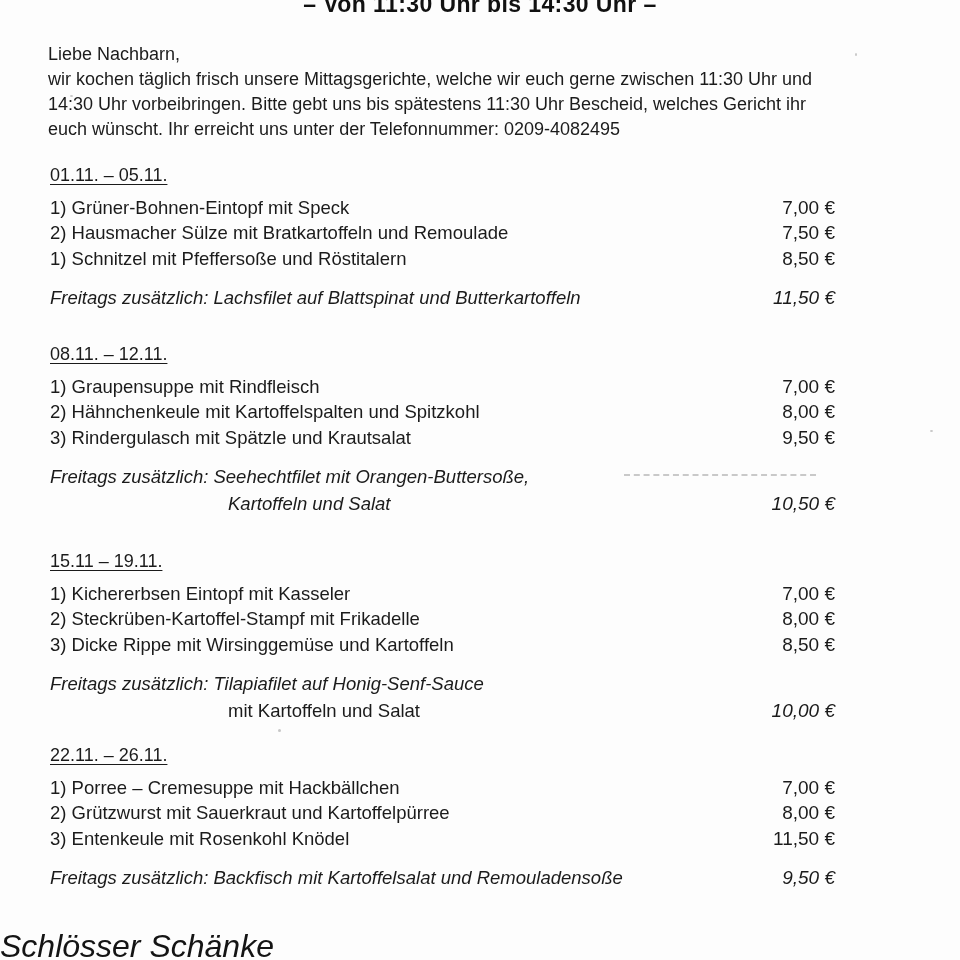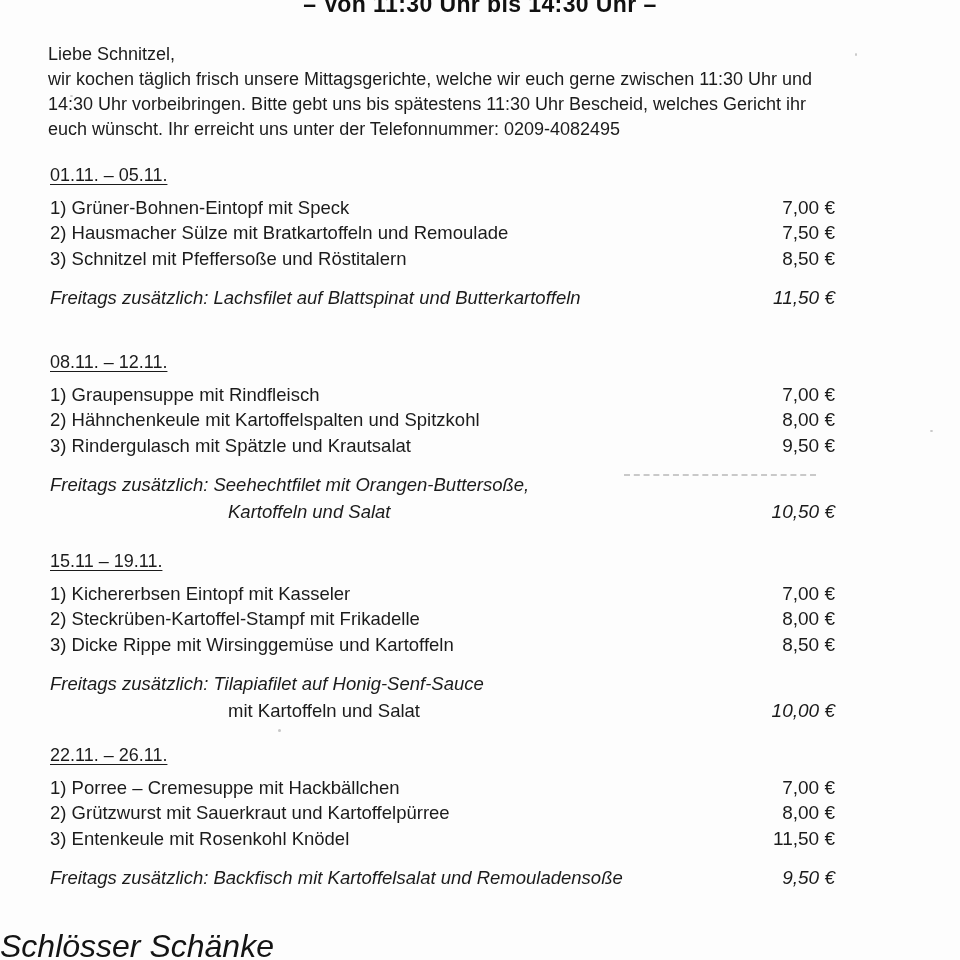--- a/index.html
+++ b/index.html
@@ -97,47 +97,47 @@
   }
 </style>
 </head>
 <body>
 
 <div class="page">
 
   <div class="top-header">– Von 11:30 Uhr bis 14:30 Uhr –</div>
 
   <div class="intro">
-    <div>Liebe Schnitzel,</div>
+    <div>Liebe Nachbarn,</div>
     <div>wir kochen täglich frisch unsere Mittagsgerichte, welche wir euch gerne zwischen 11:30 Uhr und</div>
     <div>14:30 Uhr vorbeibringen. Bitte gebt uns bis spätestens 11:30 Uhr Bescheid, welches Gericht ihr</div>
     <div>euch wünscht. Ihr erreicht uns unter der Telefonnummer: 0209-4082495</div>
   </div>
 
   <section class="week" style="top:165px">
     <div class="range">01.11. – 05.11.</div>
     <div class="row">
       <span>1) Grüner-Bohnen-Eintopf mit Speck</span>
       <span class="price">7,00 €</span>
     </div>
     <div class="row">
       <span>2) Hausmacher Sülze mit Bratkartoffeln und Remoulade</span>
       <span class="price">7,50 €</span>
     </div>
     <div class="row">
-      <span>3) Schnitzel mit Pfeffersoße und Röstitalern</span>
+      <span>1) Schnitzel mit Pfeffersoße und Röstitalern</span>
       <span class="price">8,50 €</span>
     </div>
     <div class="row friday">
       <span class="italic">Freitags zusätzlich: Lachsfilet auf Blattspinat und Butterkartoffeln</span>
       <span class="price italic">11,50 €</span>
     </div>
   </section>
 
-  <section class="week" style="top:352px">
+  <section class="week" style="top:344px">
     <div class="range">08.11. – 12.11.</div>
     <div class="row">
       <span>1) Graupensuppe mit Rindfleisch</span>
       <span class="price">7,00 €</span>
     </div>
     <div class="row">
       <span>2) Hähnchenkeule mit Kartoffelspalten und Spitzkohl</span>
       <span class="price">8,00 €</span>
     </div>
     <div class="row">

